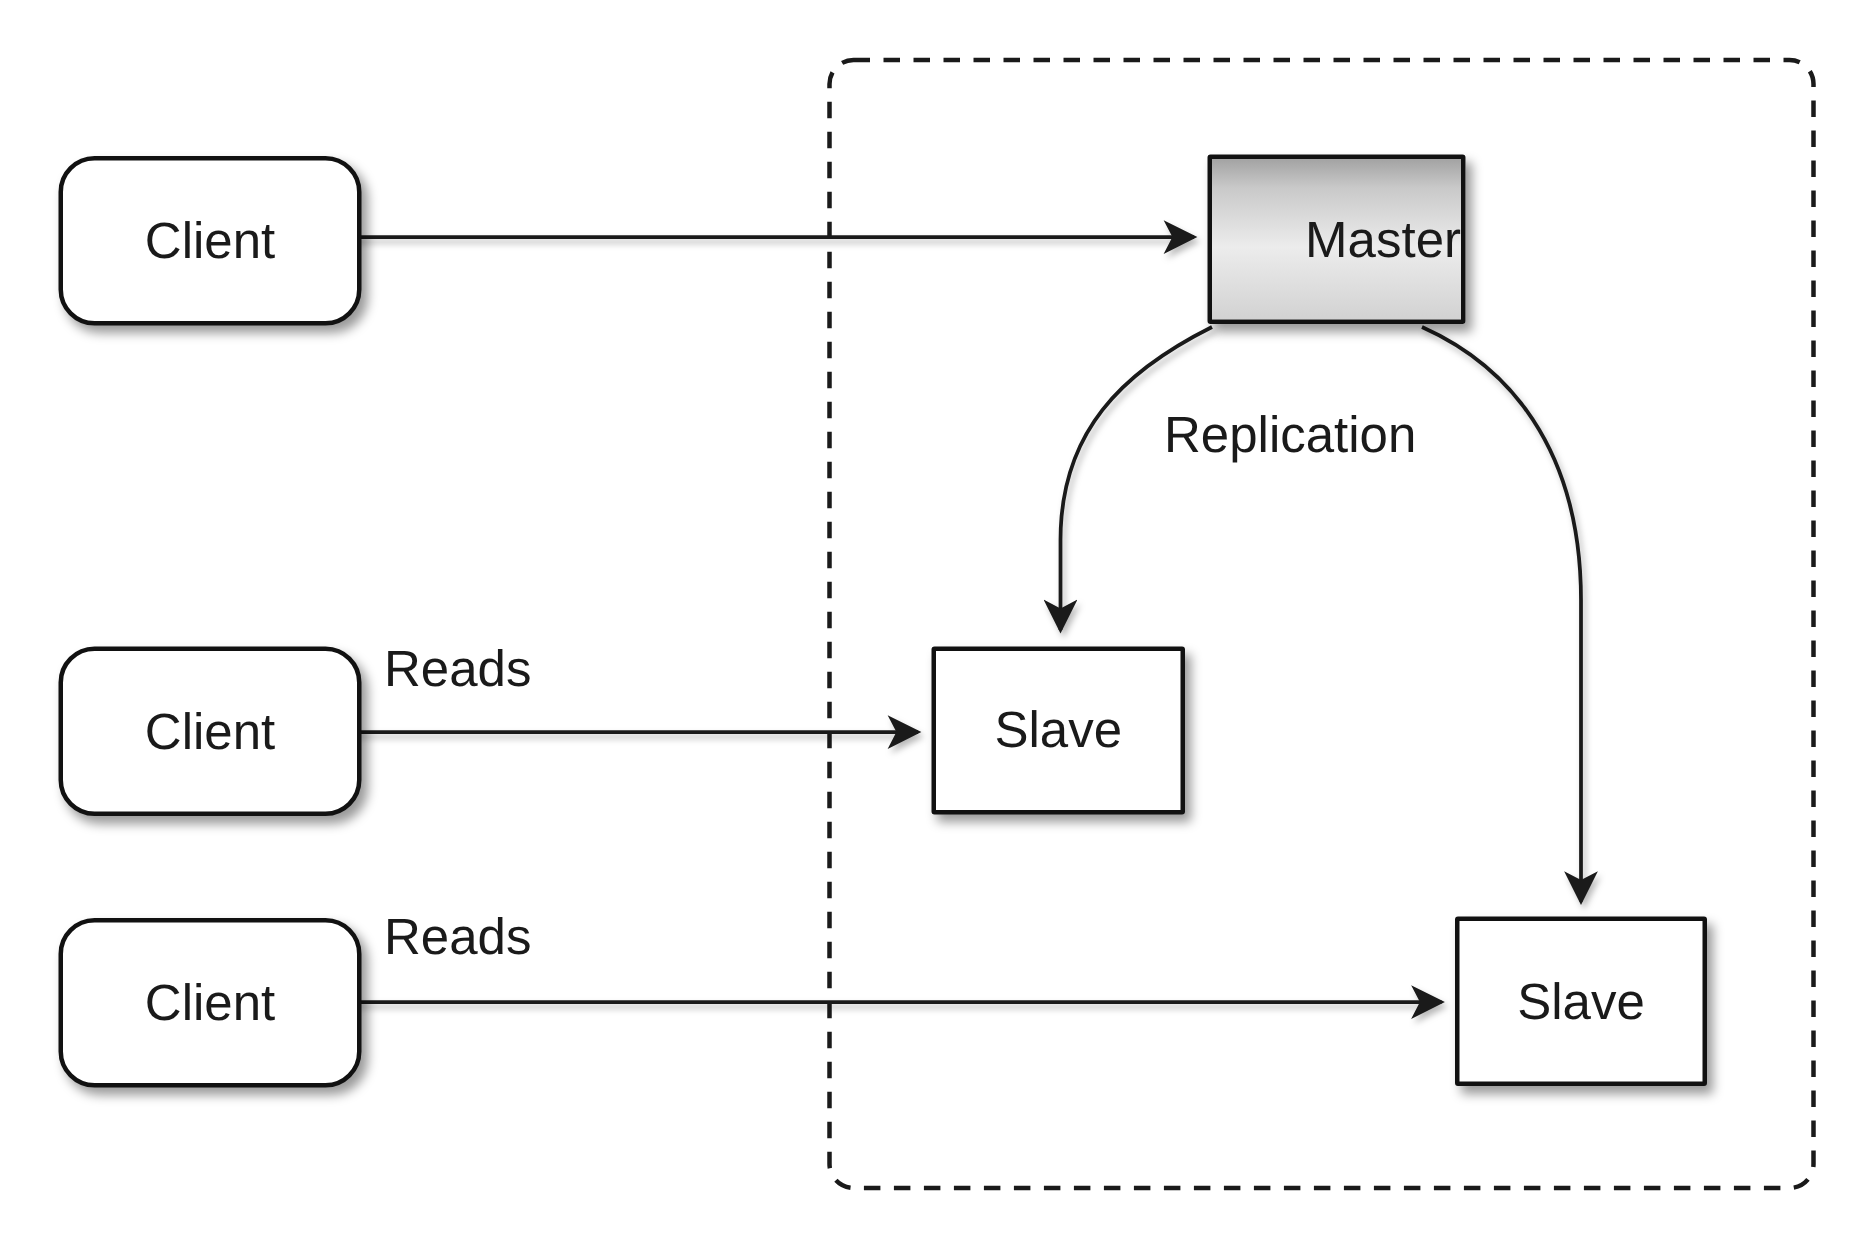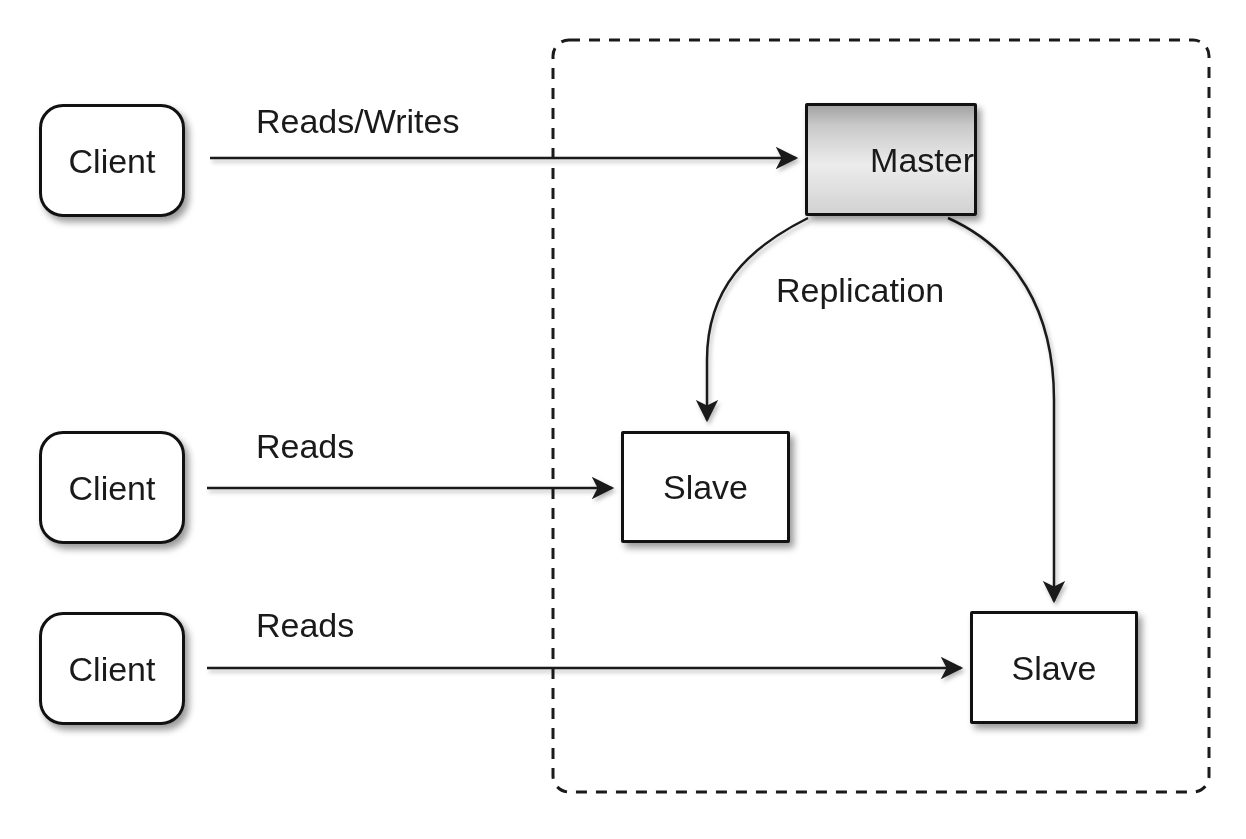--- a/index.html
+++ b/index.html
@@ -41,21 +41,21 @@
     justify-content: center;
     border: 3px solid var(--node-border, #111111);
     background: var(--node-fill, #ffffff);
     font-size: 34px;
     line-height: 1;
     color: var(--line, #1a1a1a);
     box-shadow: 4px 5px 7px rgba(0,0,0,0.40);
   }
   .node.client {
     border-radius: 24px;
-    width: 146px; height: 113px;
+    width: 202px; height: 113px;
   }
   .node.square { border-radius: 2px; }
   .node.master {
     background: linear-gradient(180deg,
       var(--master-gradient-top, #a3a3a3) 0%,
       #c9c9c9 18%,
       var(--master-gradient-mid, #ececec) 55%,
       var(--master-gradient-bottom, #d2d2d2) 100%);
   }
   .edge-label {
@@ -106,21 +106,20 @@
   </div>
 
   <div class="node square" style="left:621px; top:431px; width:169px; height:112px;">
     <span>Slave</span>
   </div>
 
   <div class="node square" style="left:970px; top:611px; width:168px; height:113px;">
     <span>Slave</span>
   </div>
 
-  <div class="edge-label" style="left:256px; top:103px;">Reads/Writes</div>
 
   <div class="edge-label" style="left:256px; top:428px;">Reads</div>
 
   <div class="edge-label" style="left:256px; top:607px;">Reads</div>
 
   <div class="edge-label" style="left:776px; top:272px;">Replication</div>
 
 </div>
 
 </body></html>

